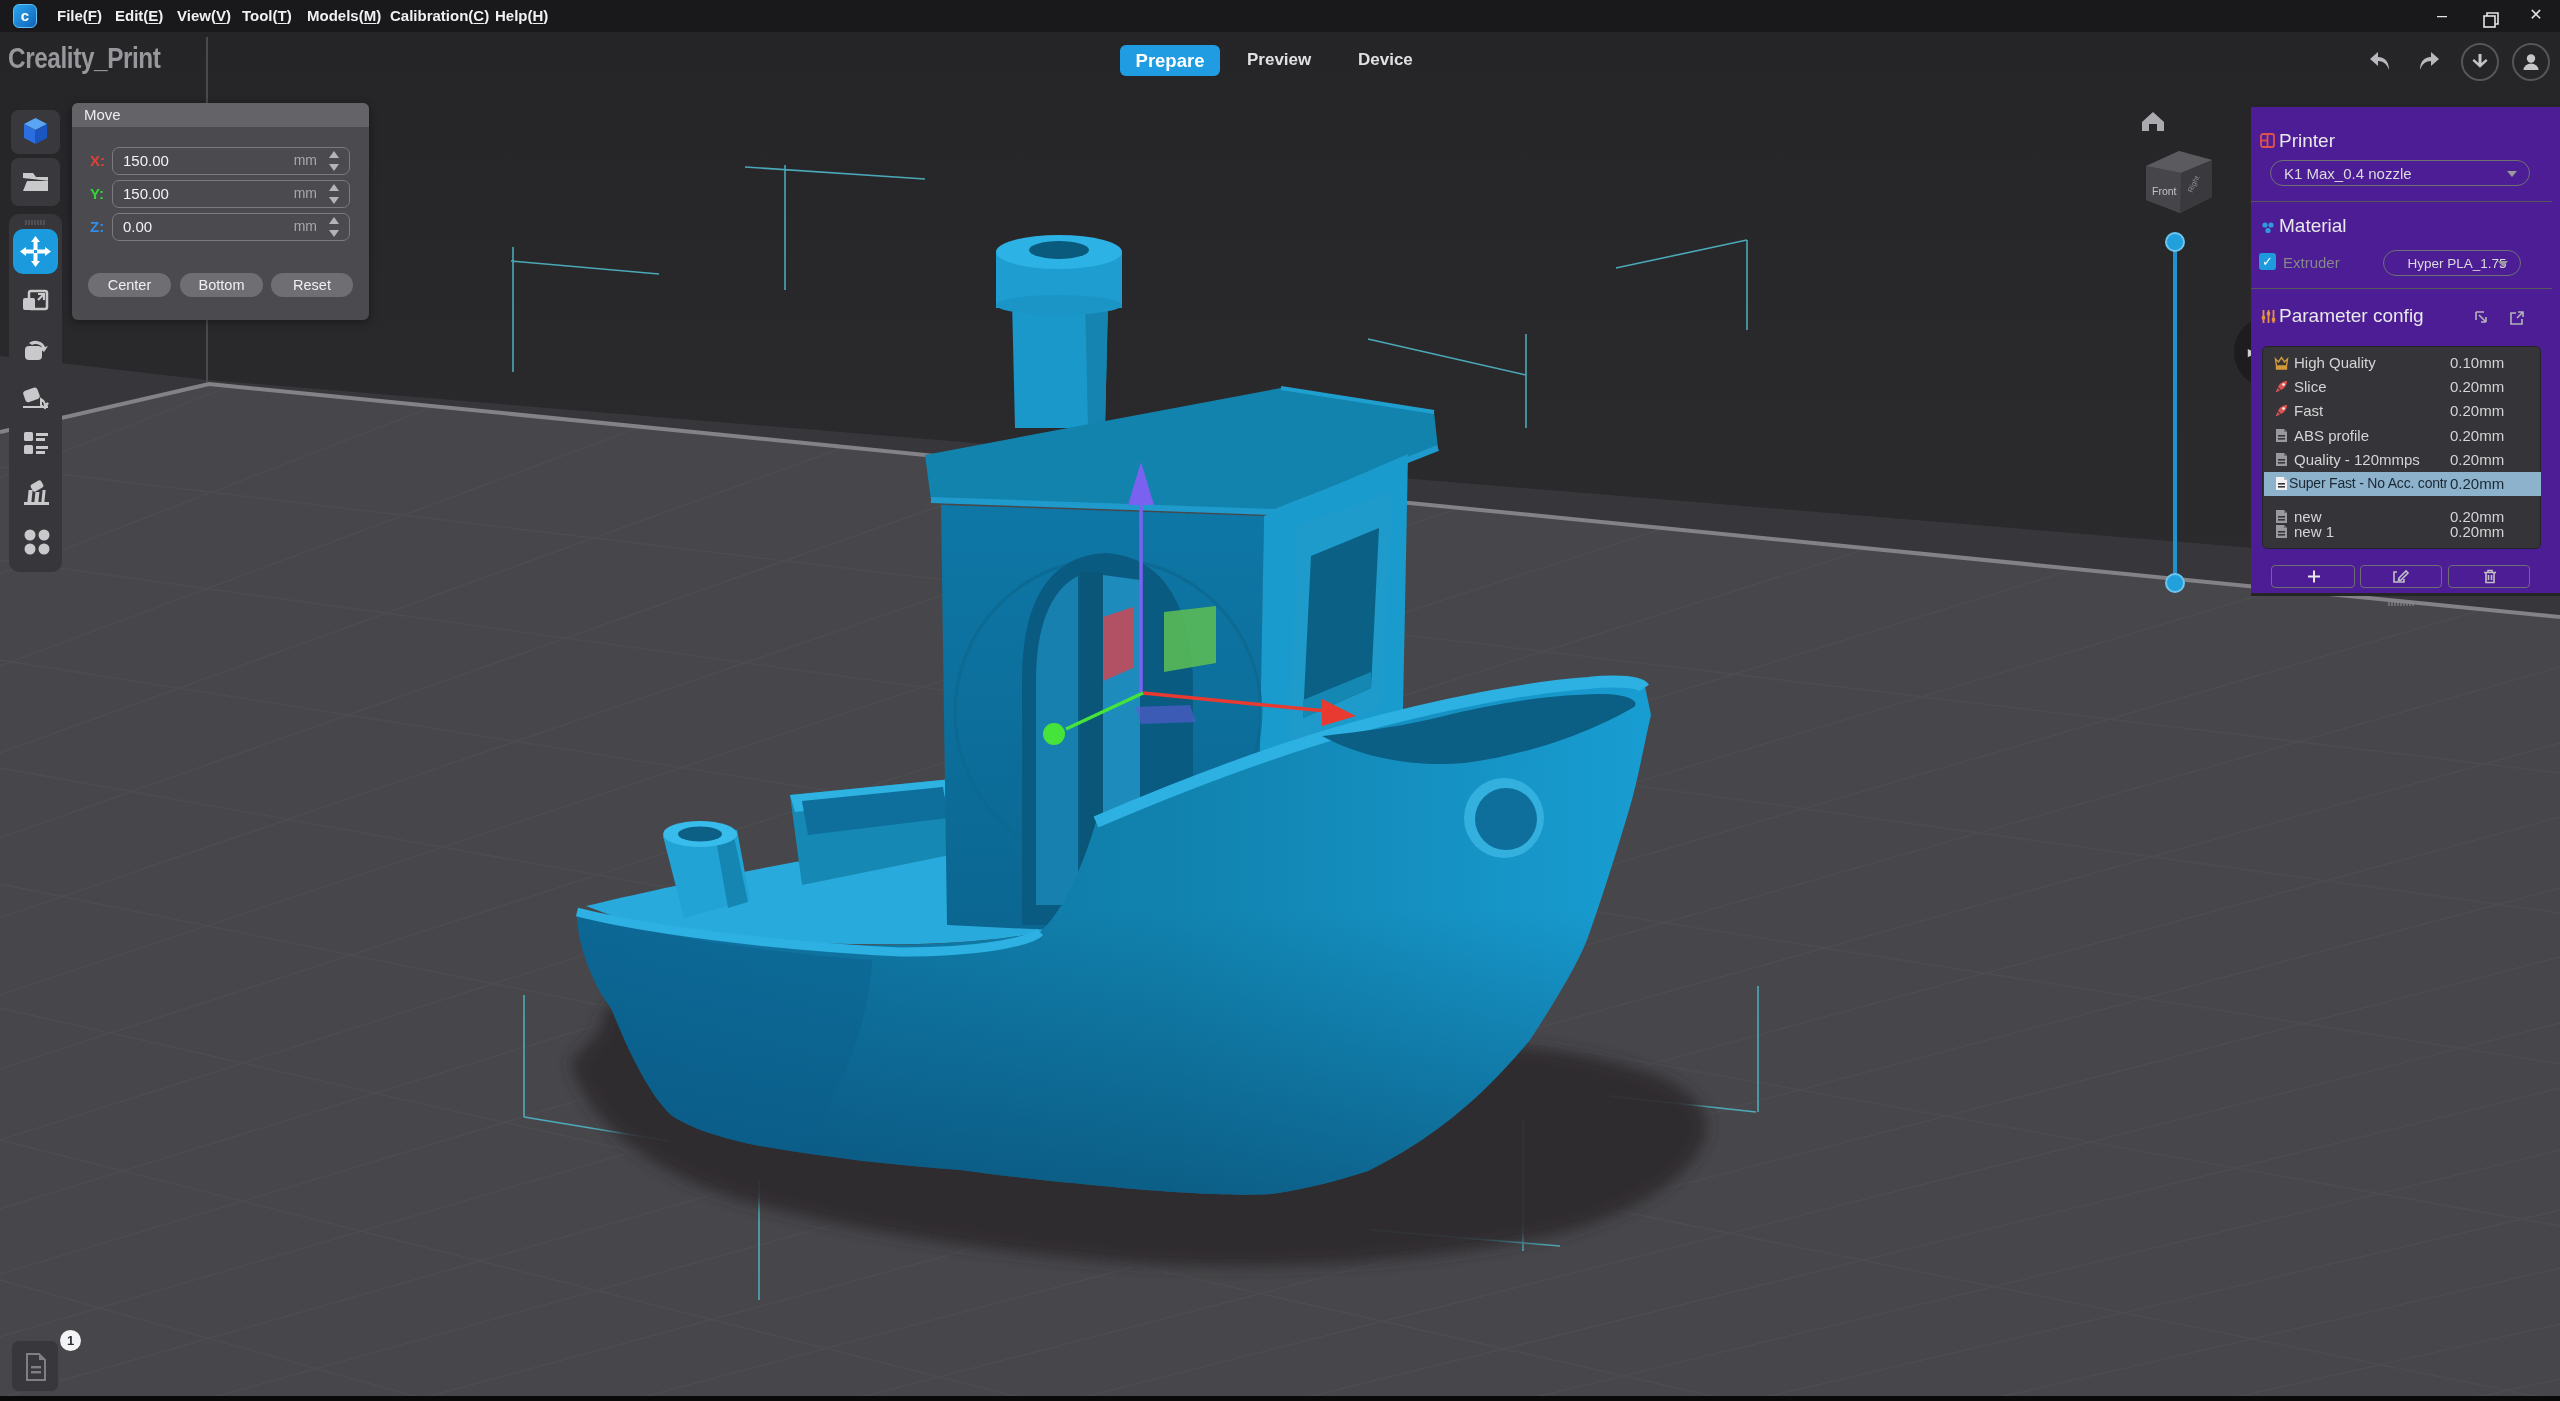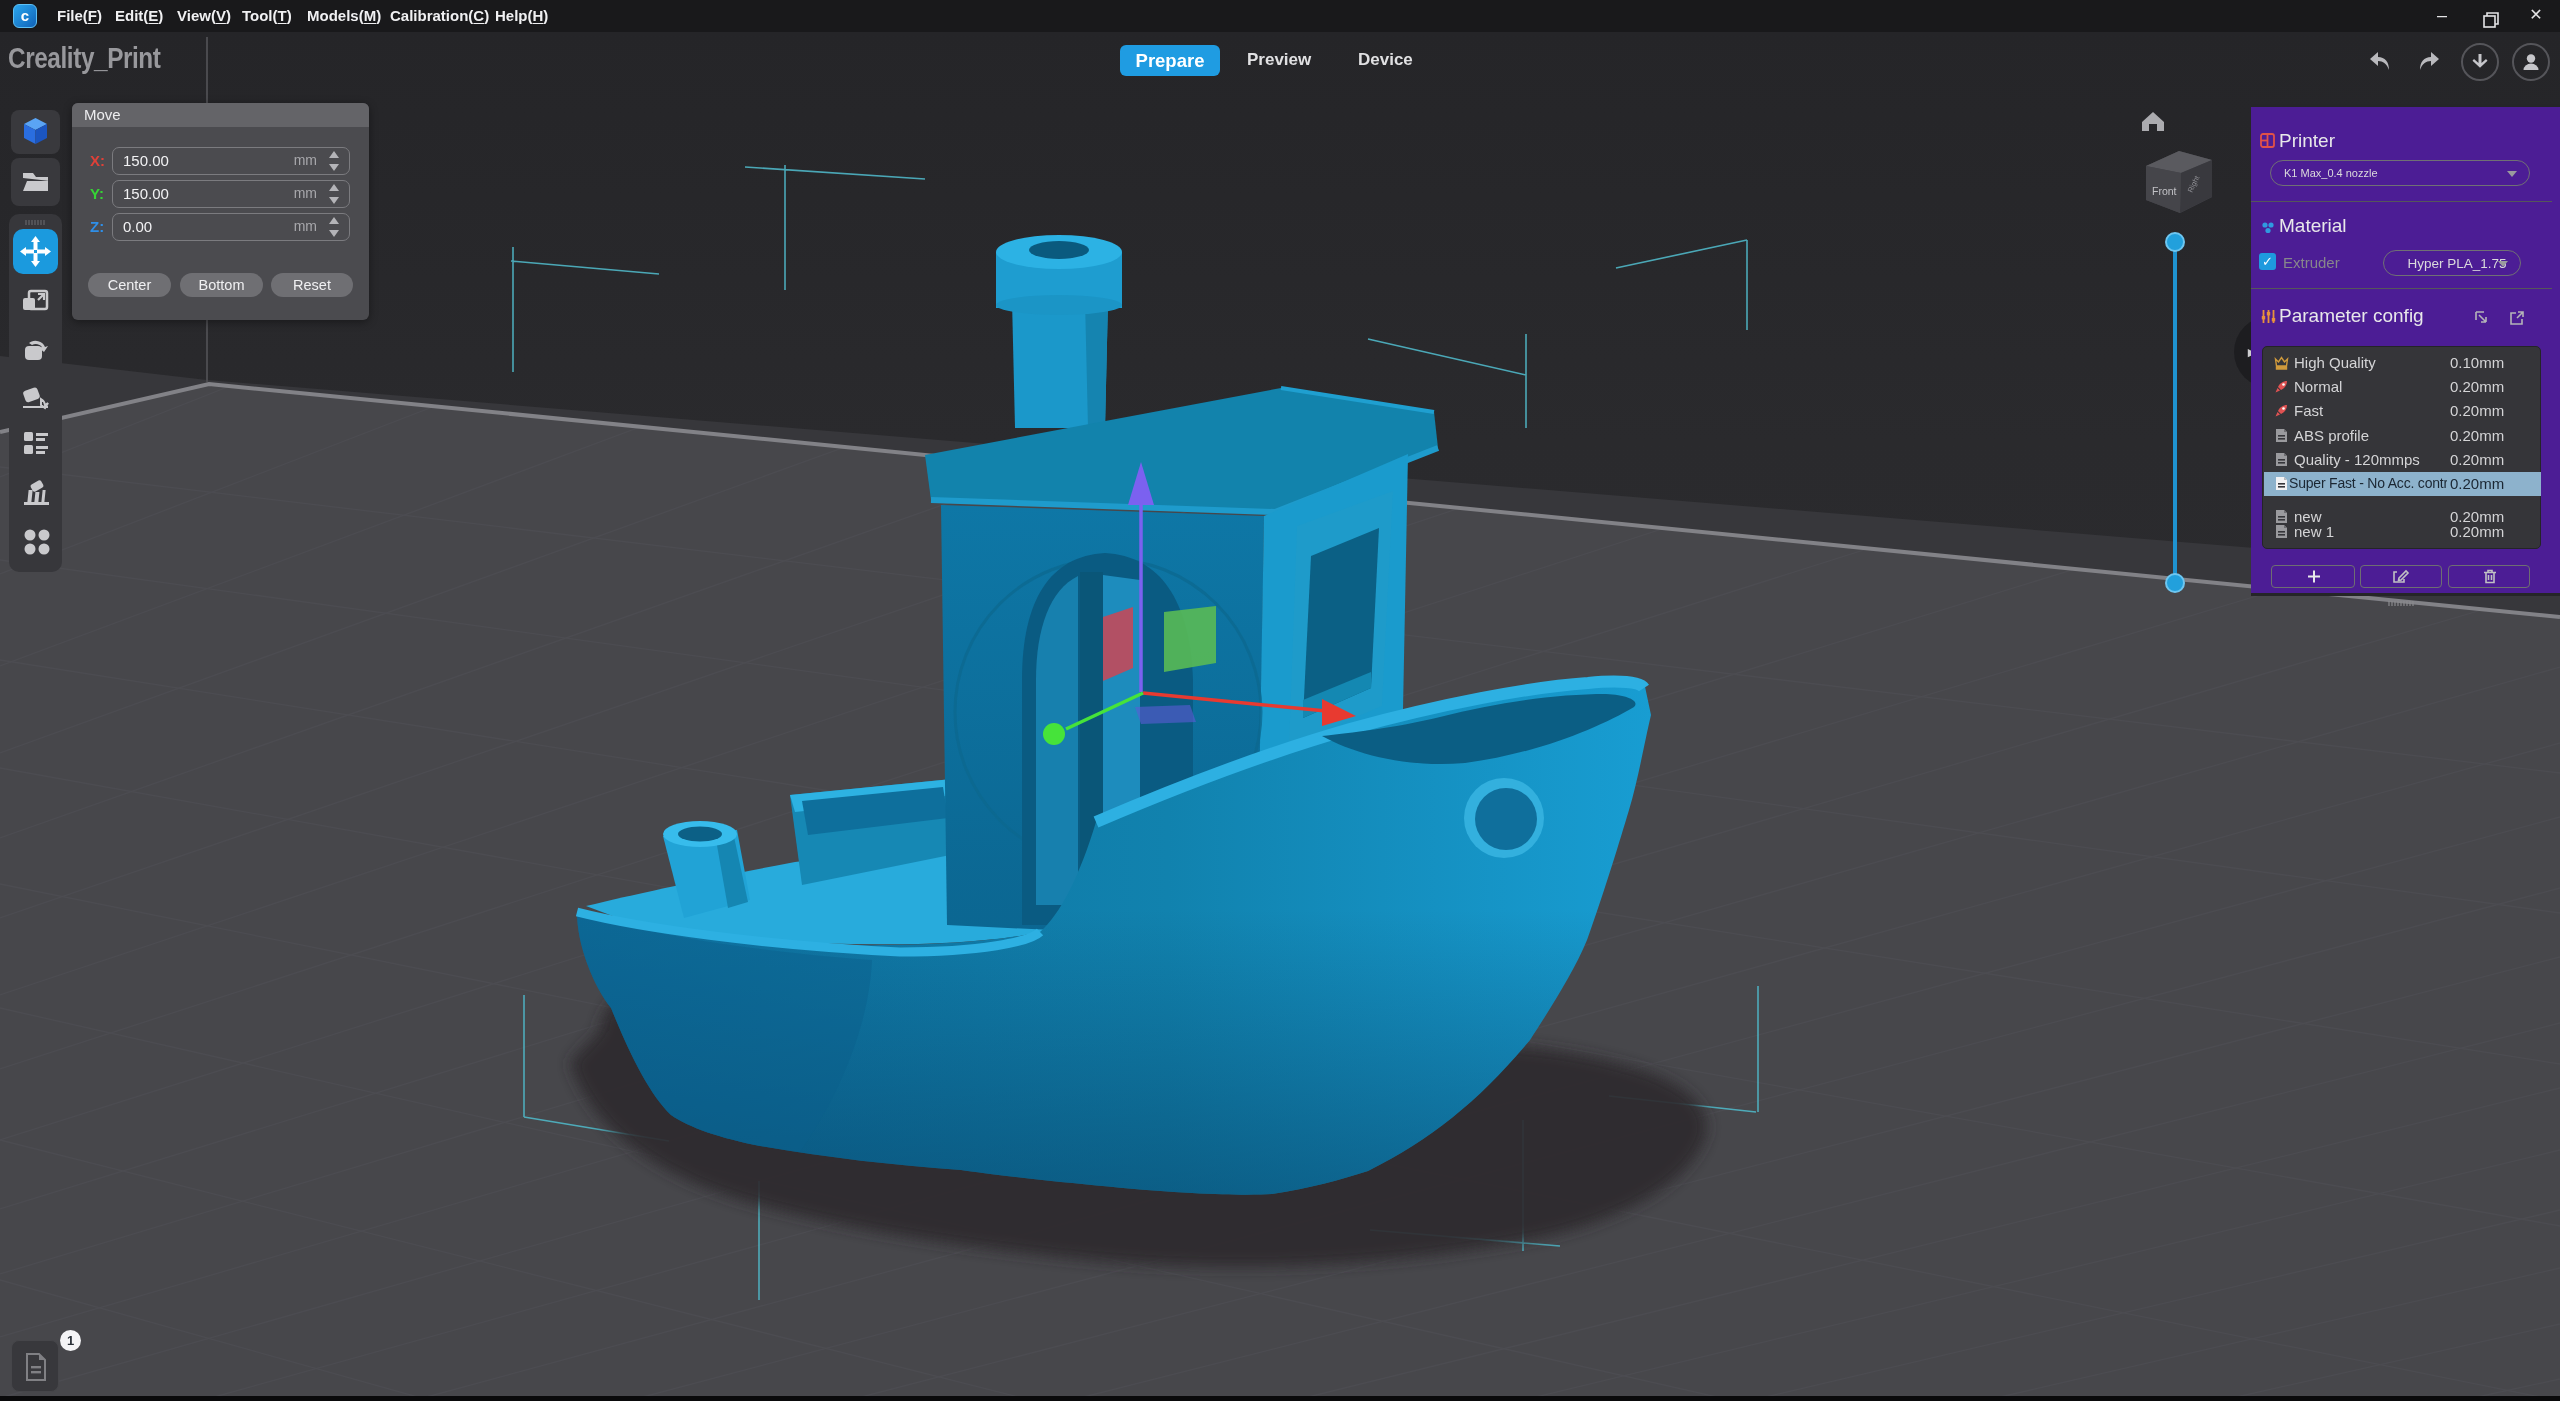--- a/index.html
+++ b/index.html
@@ -24,21 +24,21 @@
 .mrow{position:absolute;left:0;width:297px;height:28px;}
 .mlabel{position:absolute;left:18px;top:5px;font-size:15px;font-weight:bold;}
 .minput{position:absolute;left:40px;top:0;width:238px;height:28px;border:1px solid #7b7b7f;border-radius:7px;color:#f2f2f4;font-size:15px;line-height:26px;padding-left:10px;}
 .mmm{position:absolute;right:52px;top:5px;font-size:14px;color:#a8a8ac;}
 .spin{position:absolute;right:30px;top:4px;width:10px;height:20px;}
 .spin:before{content:"";position:absolute;top:0;left:0;border-left:5px solid transparent;border-right:5px solid transparent;border-bottom:7px solid #b4b4b8;}
 .spin:after{content:"";position:absolute;bottom:0;left:0;border-left:5px solid transparent;border-right:5px solid transparent;border-top:7px solid #b4b4b8;}
 .mbtn{position:absolute;top:170px;height:24px;background:#6f6f73;border-radius:12px;color:#f0f0f2;font-size:14.5px;text-align:center;line-height:24px;}
 #rpanel{position:absolute;left:2251px;top:104px;width:364px;height:492px;background:#4c1d95;border-top:3px solid #252528;border-bottom:3px solid #252528;z-index:22;}
 .sechdr{position:absolute;font-size:19px;color:#e8e8ea;}
-.drop{position:absolute;border:1px solid #707074;border-radius:13px;color:#dadadc;font-size:11px;}
+.drop{position:absolute;border:1px solid #707074;border-radius:13px;color:#dadadc;font-size:15px;}
 .caret{position:absolute;right:12px;top:10px;border-left:5px solid transparent;border-right:5px solid transparent;border-top:6px solid #9a9a9e;}
 .divl{position:absolute;left:0;width:301px;height:1px;background:#56565a;}
 #plist{position:absolute;left:11px;top:239px;width:279px;height:203px;background:#353539;border:1px solid #242428;border-radius:5px;}
 .prow{position:absolute;left:1px;width:275px;height:24px;font-size:15px;color:#d4d4d6;}
 .pname{position:absolute;left:30px;top:3px;}
 .pval{position:absolute;left:186px;top:3px;}
 .picon{position:absolute;left:10px;top:4px;width:15px;height:15px;}
 .pbtn{position:absolute;top:458px;height:23px;border:1px solid #6e6e72;border-radius:4px;}
 #slicewrap{position:absolute;left:2250px;top:1332px;width:297px;height:60px;background:rgba(25,25,28,0.45);border-radius:6px;z-index:20;}
 #slicebtn{position:absolute;left:20px;top:11px;width:272px;height:39px;background:#1e9ae1;border-radius:7px;color:#fff;font-size:22px;text-align:center;line-height:39px;}
@@ -373,21 +373,21 @@
           <span class="pval">0.10mm</span>
         </div>
 <div class="prow" style="top:28.2px;">
           <svg class="picon" viewBox="0 0 15 15">
             <g fill="#e05252">
               <path d="M13,2 C9,2 5.5,4.5 4,8 L7,11 C10.5,9.5 13,6 13,2 Z"></path>
               <circle cx="9.5" cy="5.5" r="1.3" fill="#fff"></circle>
               <path d="M3.5,9 L1.5,13.5 L6,11.5 Z"></path>
             </g>
           </svg>
-          <span class="pname" style="">Normal</span>
+          <span class="pname" style="">Slice</span>
           <span class="pval">0.20mm</span>
         </div>
 <div class="prow" style="top:52.4px;">
           <svg class="picon" viewBox="0 0 15 15">
             <g fill="#e05252">
               <path d="M13,2 C9,2 5.5,4.5 4,8 L7,11 C10.5,9.5 13,6 13,2 Z"></path>
               <circle cx="9.5" cy="5.5" r="1.3" fill="#fff"></circle>
               <path d="M3.5,9 L1.5,13.5 L6,11.5 Z"></path>
             </g>
           </svg>

